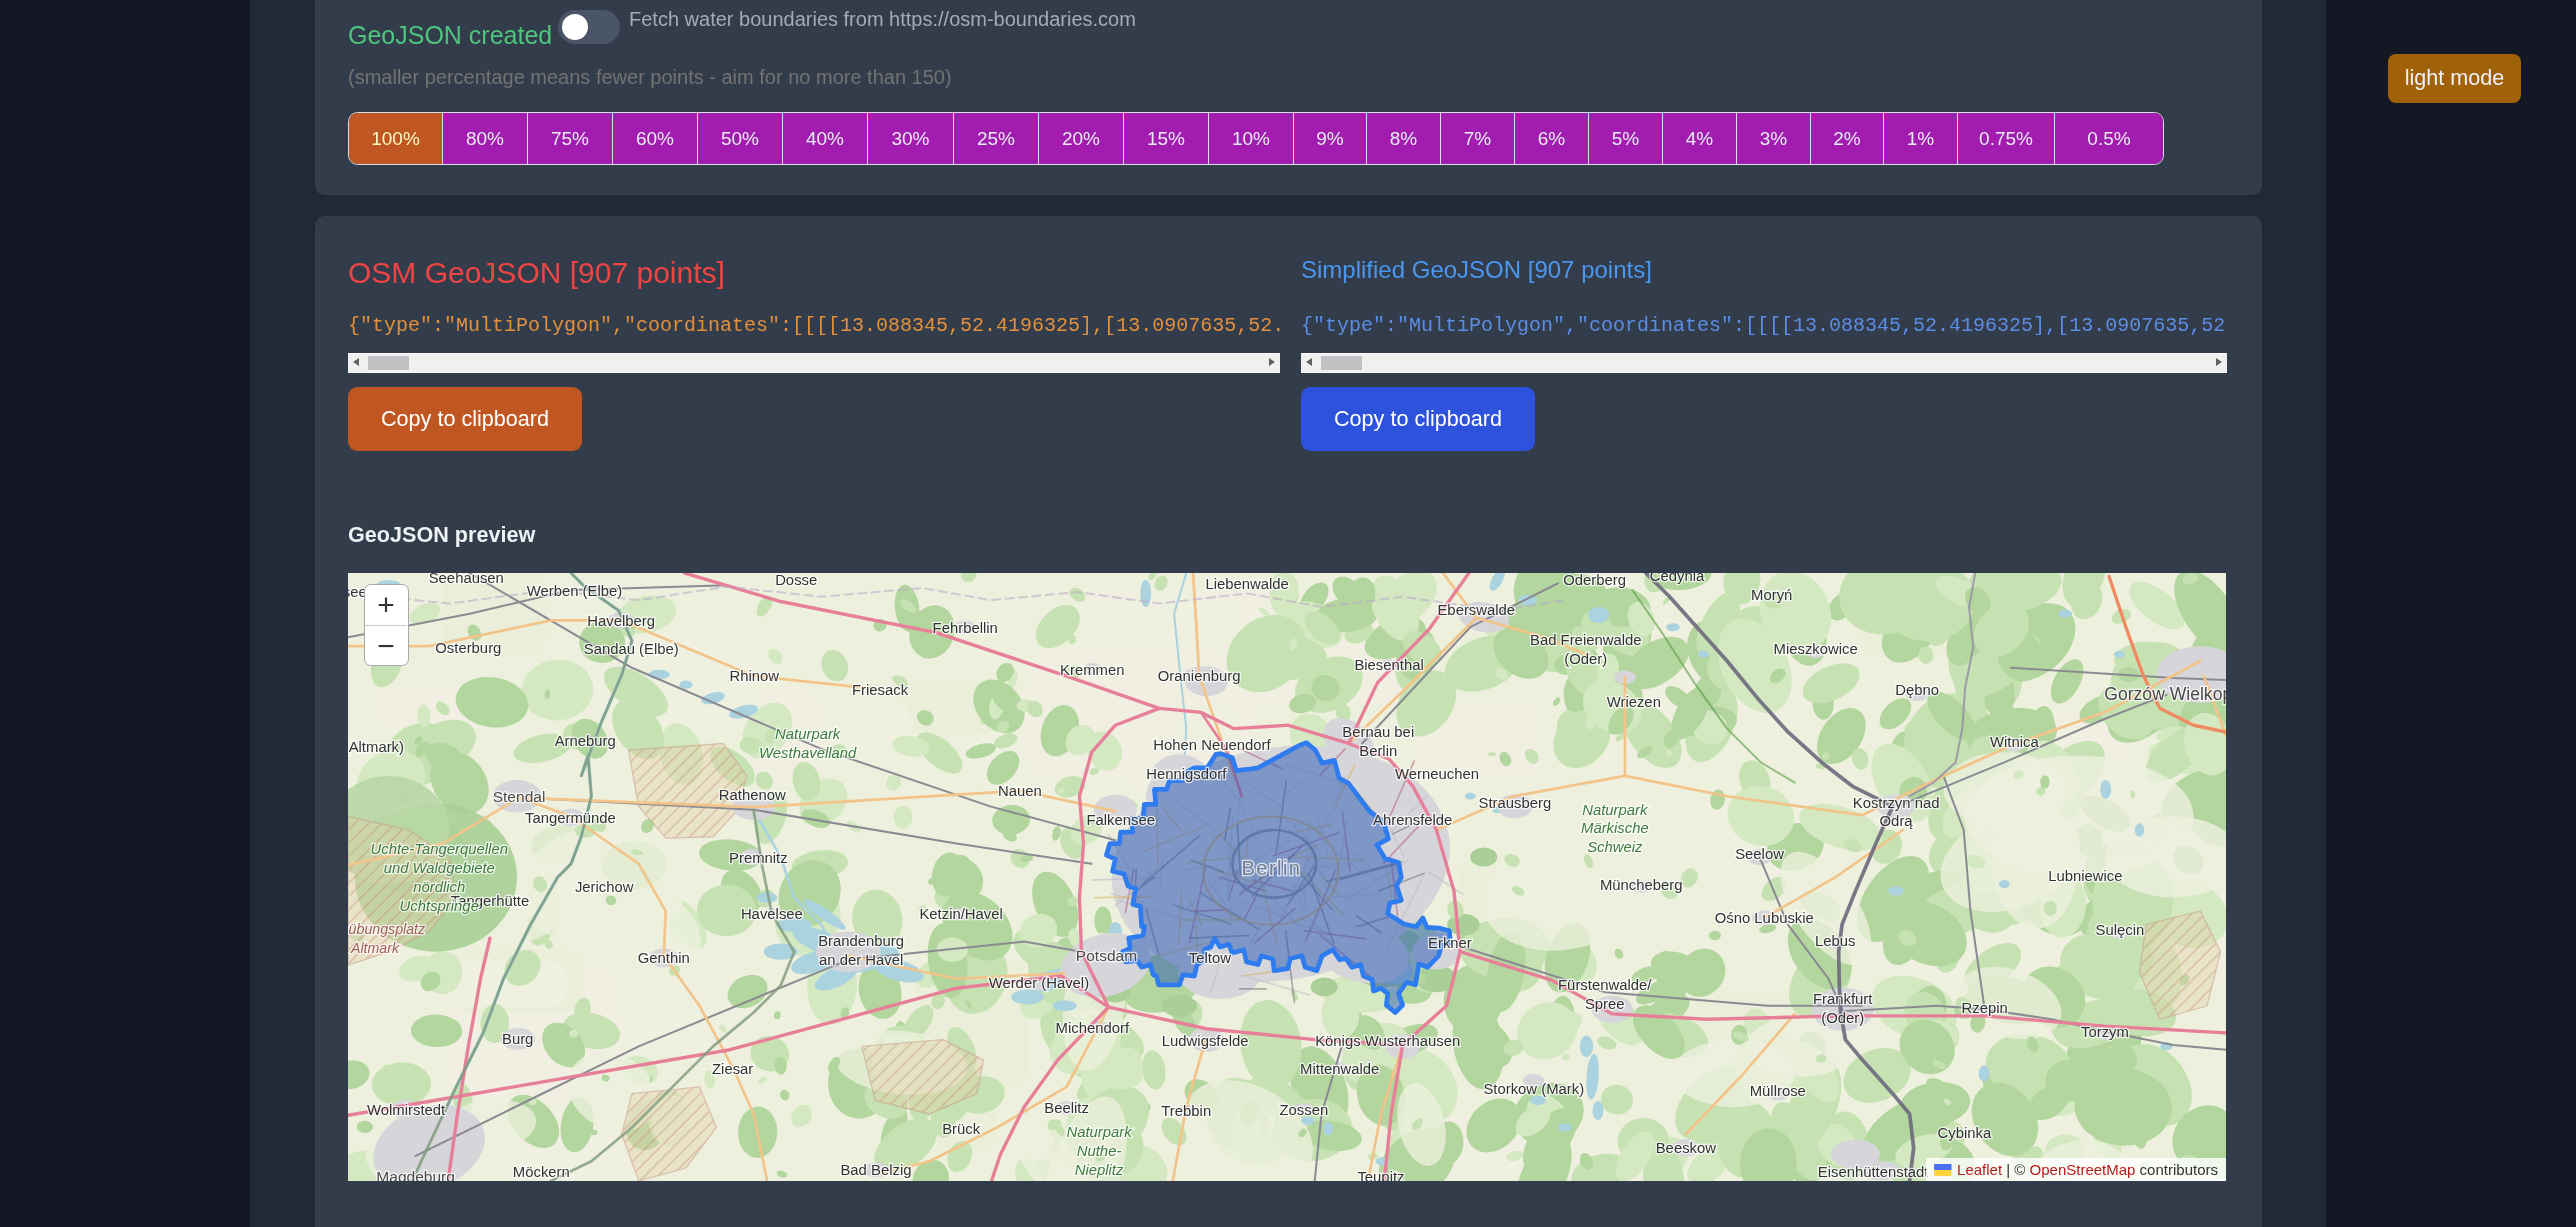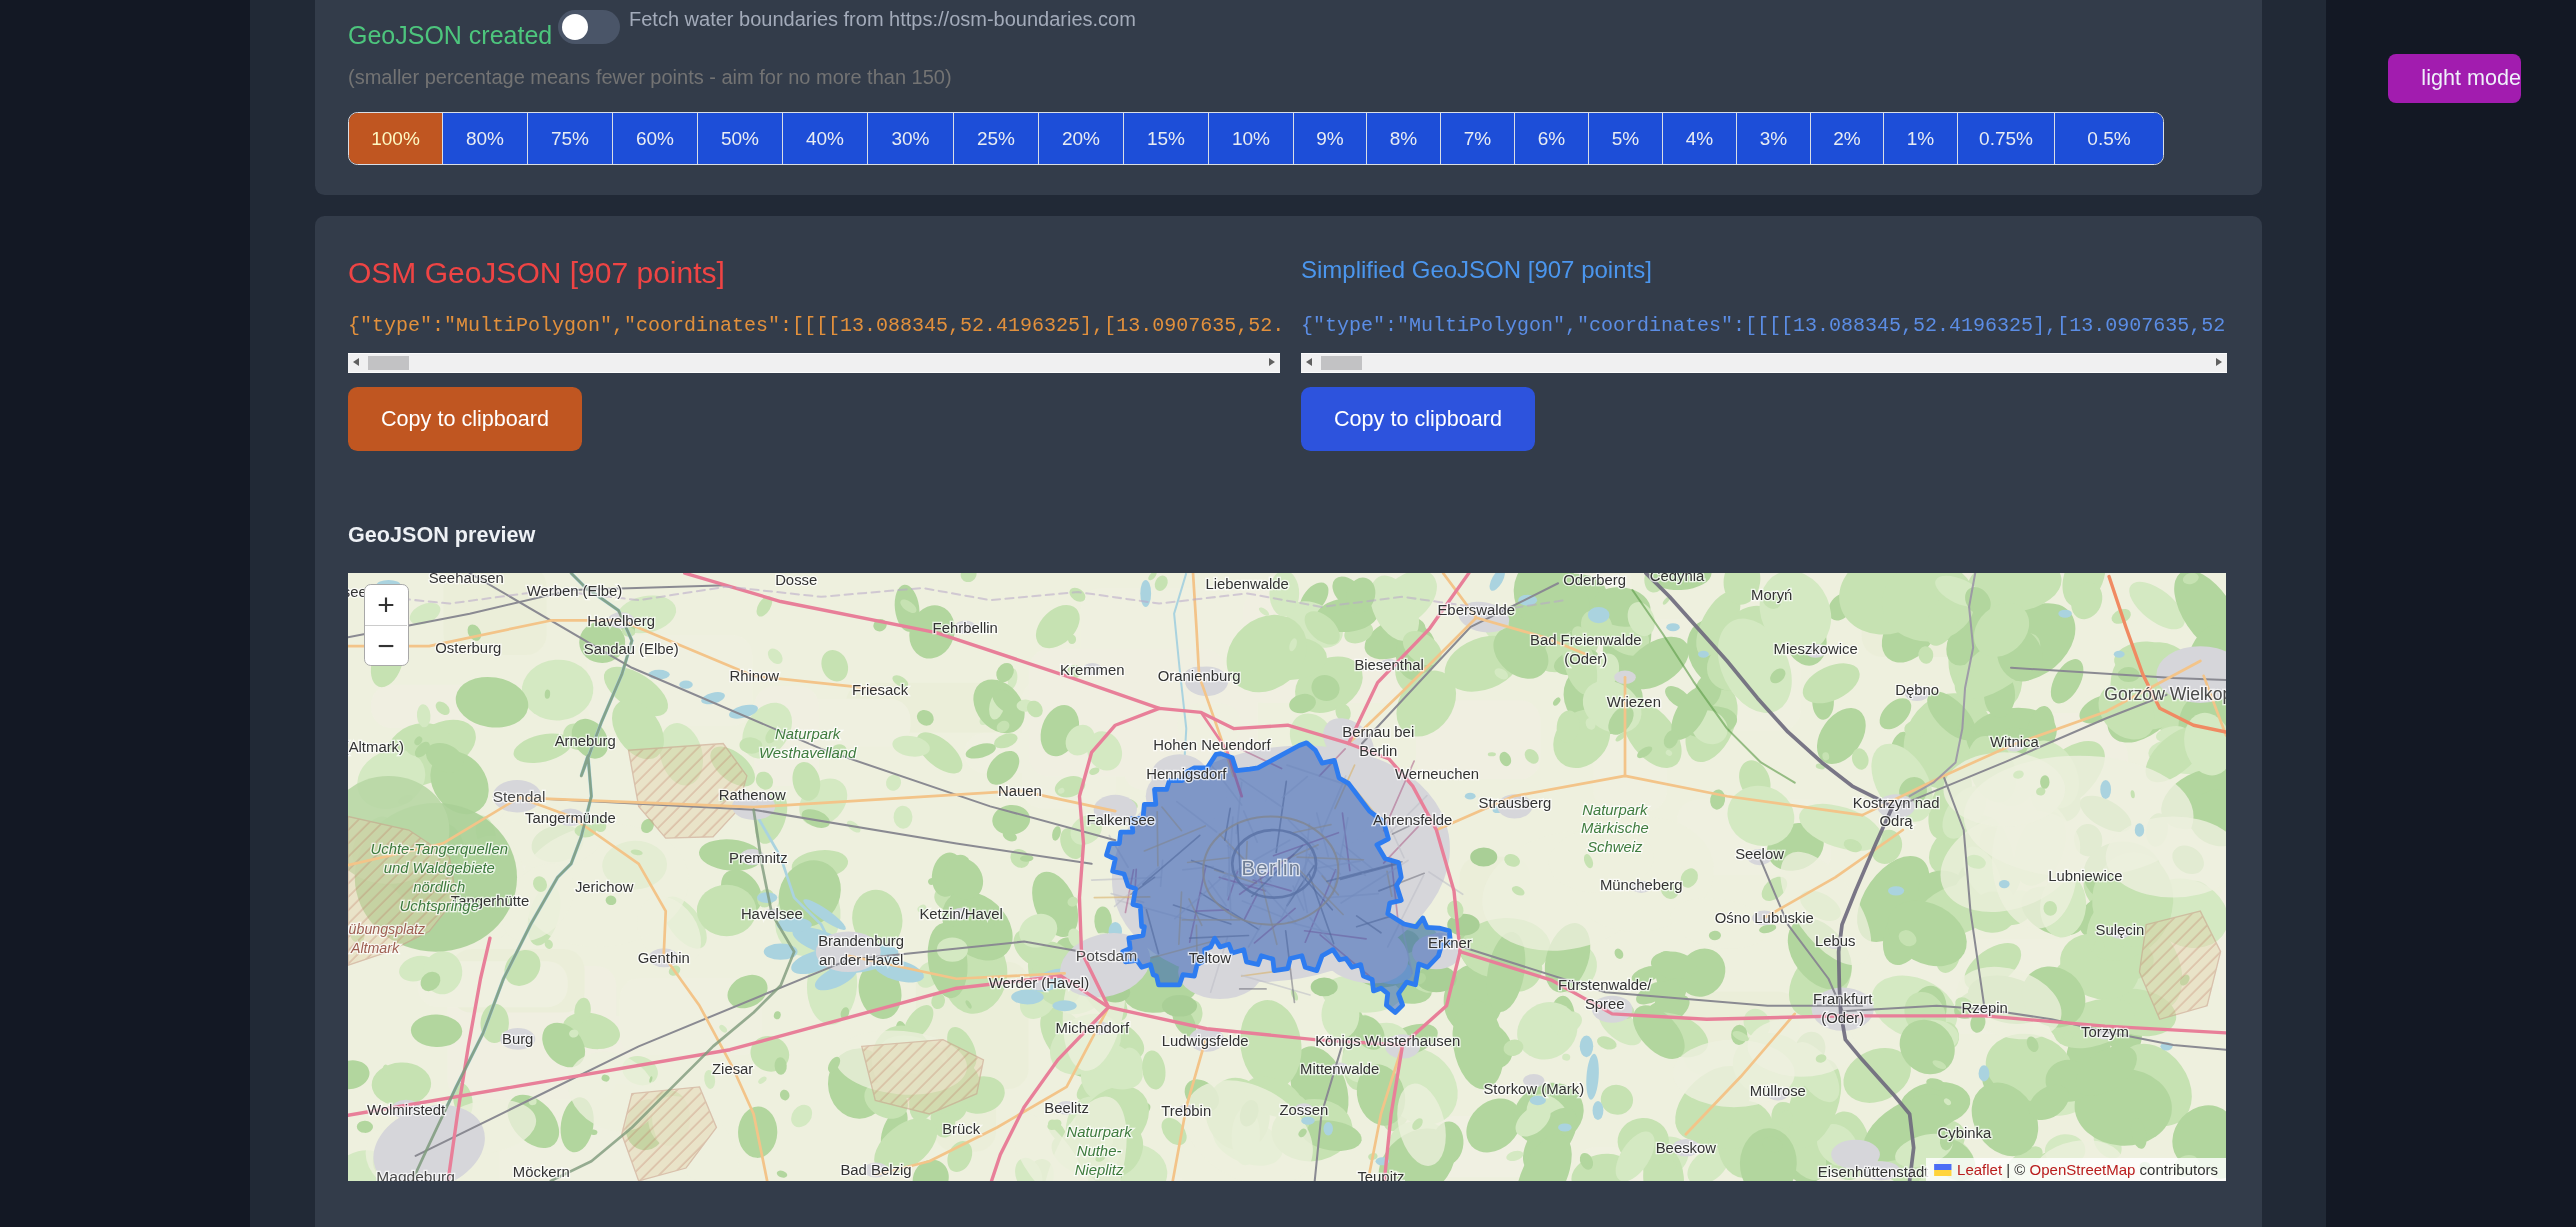--- a/index.html
+++ b/index.html
@@ -6,38 +6,38 @@
 .abs{position:absolute}
 .app{position:absolute;left:250px;top:0;width:2076px;height:1228px;background:#212936}
 .card{position:absolute;left:315px;width:1947px;background:#333C4A;border-radius:9.5px}
 .grn{color:#4DC57D;font-size:25px}
 .glbl{color:#A3ABBA;font-size:20px}
 .sub{color:#737373;font-size:20px}
 .toggle{position:absolute;width:62px;height:34px;border-radius:17px;background:#4A5568}
 .knob{position:absolute;left:4px;top:4px;width:26px;height:26px;border-radius:50%;background:#fff}
 .pills{position:absolute;display:flex;border:1.4px solid #D9DEE6;border-radius:9.5px;overflow:hidden}
 .pills span{display:block;height:51px;line-height:51px;text-align:center;font-size:19px;
-color:#E8ECF2;background:#1d4ed8;border-right:1.4px solid #D9DEE6;flex:none}
+color:#E8ECF2;background:#a21caf;border-right:1.4px solid #D9DEE6;flex:none}
 .pills span:last-child{border-right:none}
 .pills span.sel{background:#C05621;color:#fef9c3}
 .h2o{color:#ef4444;font-size:30px}
 .h2b{color:#4B96EE;font-size:24px}
 .code{position:absolute;height:30px;overflow:hidden;white-space:nowrap;
 font-family:"Liberation Mono",monospace;font-size:20px}
 .sbar{position:absolute;height:20px;background:#F0F0F1;border-top:1.4px solid #FBFBFC;border-bottom:1.4px solid #FBFBFC}
 .sbar .th{position:absolute;left:20px;top:2px;width:41px;height:13.5px;background:#C2C2C4}
 .sbar .al{position:absolute;left:5.4px;top:4px;width:0;height:0;
 border-top:4.7px solid transparent;border-bottom:4.7px solid transparent;border-right:6px solid #606060}
 .sbar .ar{position:absolute;right:5.4px;top:4px;width:0;height:0;
 border-top:4.7px solid transparent;border-bottom:4.7px solid transparent;border-left:6px solid #606060}
 .cbtn{position:absolute;width:234px;height:64px;border-radius:9.5px;color:#fff;
 font-size:21.6px;text-align:center;line-height:64px}
 .prev{color:#EEF1F5;font-size:21.6px;font-weight:bold}
 .lightbtn{position:absolute;left:2388px;top:54px;width:133px;height:49px;border-radius:8px;
-background:#a21caf;color:#EFF0FA;font-size:21.6px;text-align:right;line-height:47px}
+background:#a16207;color:#EFF0FA;font-size:21.6px;text-align:center;line-height:47px}
 .map{position:absolute;left:348px;top:573px;width:1878px;height:608px;background:#EEF0DD;overflow:hidden}
 .zctl{position:absolute;left:16px;top:10.8px;width:45px;height:82px;background:#fff;
 border:1.4px solid #A8A8A8;border-radius:6.8px}
 .zctl .zi,.zctl .zo{position:absolute;left:0;width:42px;height:41px;text-align:center;
 font-size:30px;font-weight:normal;color:#333;line-height:39px;font-family:"Liberation Sans",sans-serif}
 .zctl .zi{top:0;border-bottom:1.4px solid #CCC}
 .zctl .zo{top:41px}
 .attr{position:absolute;right:0;bottom:0;height:23px;background:rgba(255,255,255,0.8);
 font-size:15px;color:#333;line-height:23px;padding:0 8px;white-space:nowrap}
 .attr a{color:#b91c1c;text-decoration:none}

